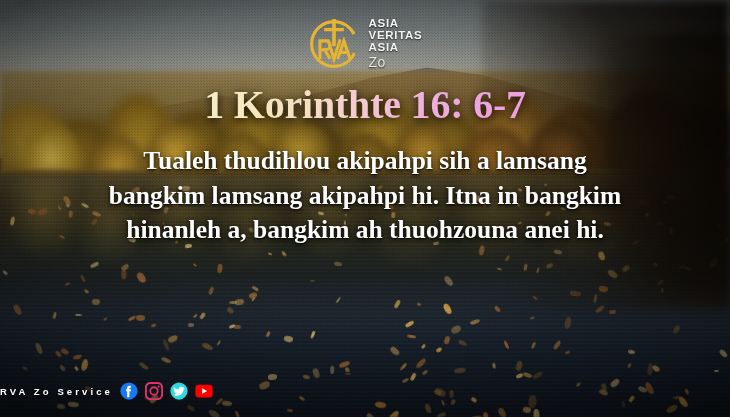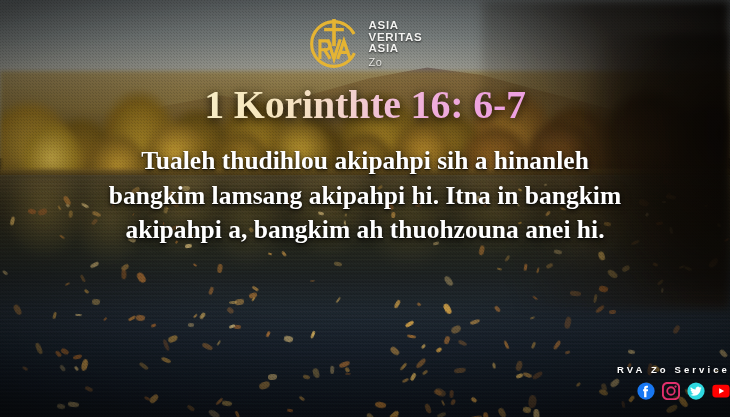--- a/index.html
+++ b/index.html
@@ -187,21 +187,21 @@
   .logo-mark { width:52px; height:52px; display:block; flex:0 0 auto; }
   .logo-text { display:flex; flex-direction:column; line-height:1.02; }
   .logo-text .lt {
     font-family:"Liberation Sans", sans-serif;
     font-size:11.5px; font-weight:700; letter-spacing:.7px;
     color:#f2f2f0;
     text-shadow:0 1px 2px rgba(0,0,0,.75);
   }
   .logo-text .zo {
     font-family:"Liberation Sans", sans-serif;
-    font-size:11px; font-weight:400; letter-spacing:.4px;
+    font-size:14px; font-weight:400; letter-spacing:.4px;
     color:#e6e6e2; margin-top:2px;
     text-shadow:0 1px 2px rgba(0,0,0,.75);
   }
 
   
   .verse-ref {
     margin-top:14px;
     font-family:"Liberation Serif", serif;
     font-weight:700;
     font-size:40px;
@@ -237,21 +237,21 @@
     text-shadow:
       0 2px 4px rgba(0,0,0,.72),
       0 0 12px rgba(0,0,0,.45),
       0 1px 1px rgba(0,0,0,.6);
   }
   .verse-body .ln { display:block; white-space:nowrap; }
 
   
   .footer {
     position:absolute; left:0; right:0; bottom:17px;
-    display:flex; flex-direction:column; align-items:flex-end; gap:7px;
+    display:flex; align-items:center; gap:7px;
   }
   .service-label {
     font-family:"Liberation Sans", sans-serif;
     font-size:9.5px; font-weight:700;
     letter-spacing:3.1px;
     color:#ffffff;
     text-shadow:0 1px 3px rgba(0,0,0,.85);
   }
   .socials { display:flex; align-items:center; gap:7px; }
   .soc { width:18px; height:18px; display:block; cursor:pointer; }
@@ -531,23 +531,23 @@
         <span class="lt">ASIA</span>
         <span class="lt">VERITAS</span>
         <span class="lt">ASIA</span>
         <span class="zo">Zo</span>
       </div>
     </div>
 
     <div class="verse-ref">1 Korinthte 16: 6-7</div>
 
     <div class="verse-body">
-      <span class="ln">Tualeh thudihlou akipahpi sih a hinanleh</span>
+      <span class="ln">Tualeh thudihlou akipahpi sih a lamsang</span>
       <span class="ln">bangkim lamsang akipahpi hi. Itna in bangkim</span>
-      <span class="ln">akipahpi a, bangkim ah thuohzouna anei hi.</span>
+      <span class="ln">hinanleh a, bangkim ah thuohzouna anei hi.</span>
     </div>
 
     <div class="footer">
       <div class="service-label">RVA Zo Service</div>
       <div class="socials">
 
         <svg class="soc" viewBox="0 0 24 24">
           <circle cx="12" cy="12" r="11.5" fill="#1877F2"></circle>
           <path d="M14.6 12.3h-2v7.9h-3.1v-7.9H8.1V9.6h1.4V8.1c0-1.9 .8-3.1 3.1-3.1h2v2.7h-1.2c-.9 0-.9 .3-.9 .9v1h2.2l-.1 2.7z" fill="#fff"></path>
         </svg>

